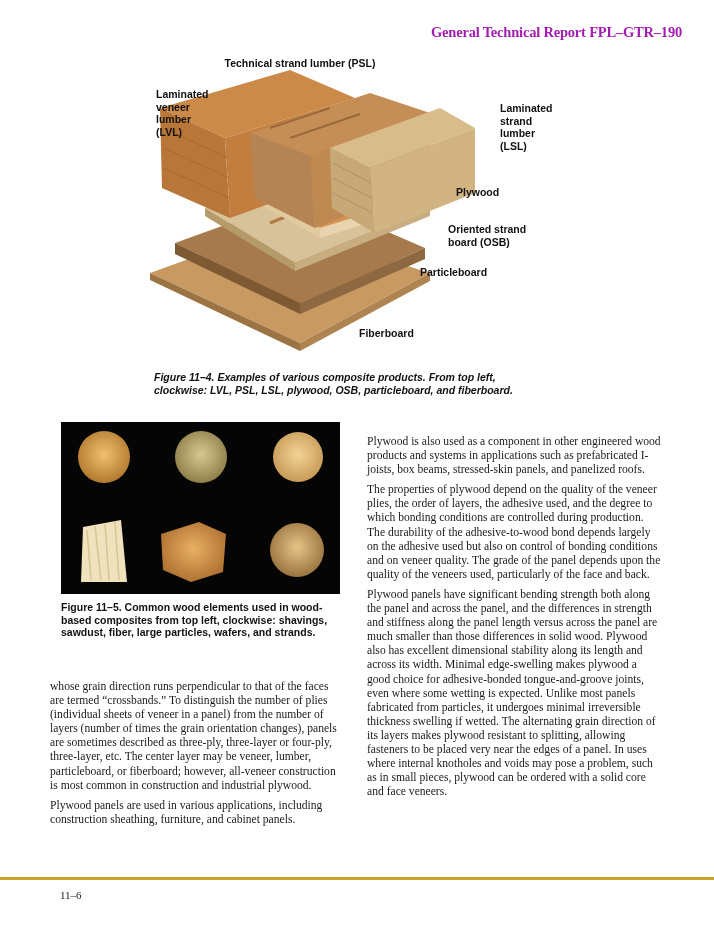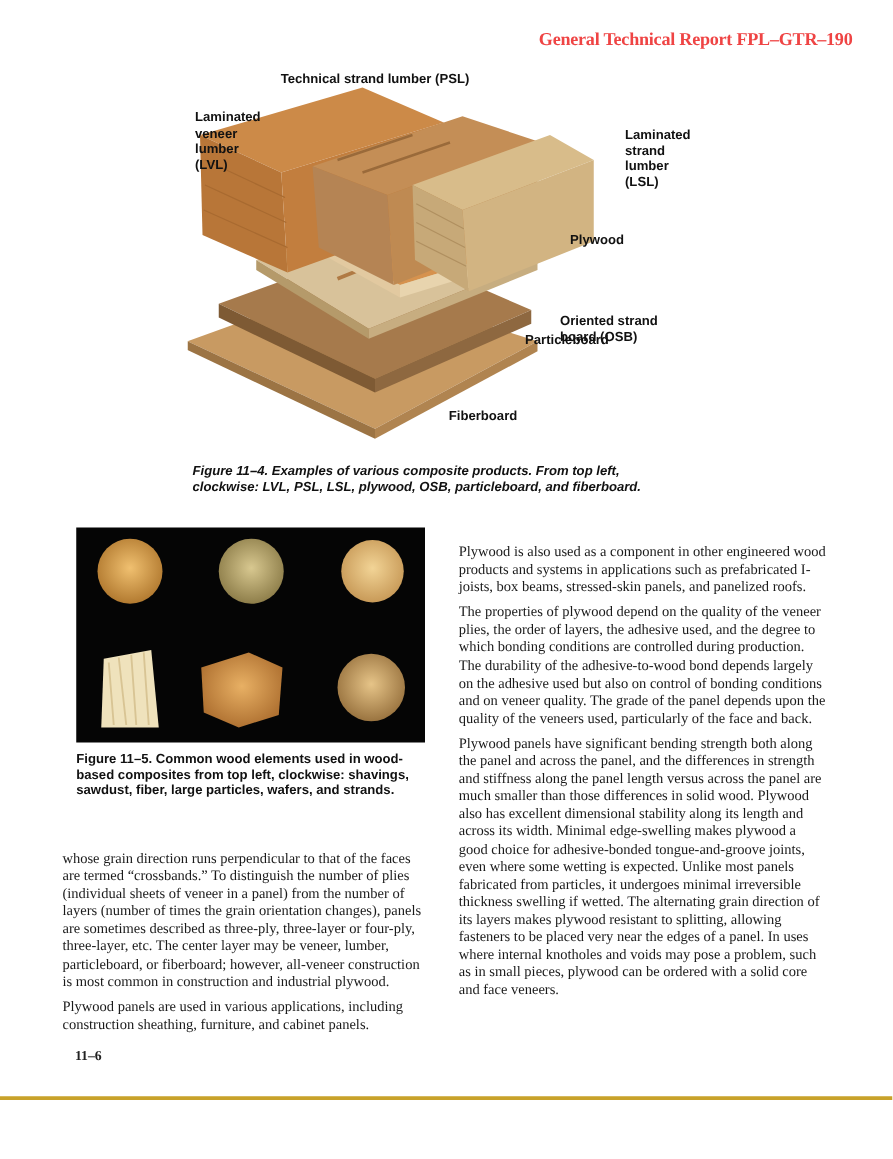--- a/index.html
+++ b/index.html
@@ -1,35 +1,35 @@
 <!DOCTYPE html>
 <html><head>
 <meta charset="utf-8">
 <style>
   html, body { margin:0; padding:0; background:#ffffff; }
   body { width:714px; height:927px; position:relative; overflow:hidden; font-family:"Liberation Serif", serif; color:#1a1a1a; }
-  .running-head { position:absolute; right:32px; top:24px; font-family:"Liberation Serif", serif; font-size:14.5px; font-weight:bold; color:#ef4444; letter-spacing:-0.2px; }
+  .running-head { position:absolute; right:32px; top:24px; font-family:"Liberation Serif", serif; font-size:14.5px; font-weight:bold; color:#a21caf; letter-spacing:-0.2px; }
   
   .fig4 { position:absolute; left:150px; top:58px; width:420px; height:305px; }
   .fig4 svg { position:absolute; left:0; top:0; }
   .flabel { position:absolute; font-family:"Liberation Sans", sans-serif; font-weight:bold; font-size:10.5px; line-height:12.5px; color:#111; }
   .caption { position:absolute; font-family:"Liberation Sans", sans-serif; font-weight:bold; font-size:10.5px; line-height:12.5px; color:#111; }
   .cap4 { left:154px; top:371px; width:390px;font-style:italic; }
   .cap5 { left:61px; top:601px; width:282px; }
   
   .photo { position:absolute; left:61px; top:422px; width:279px; height:172px; background:#050505; }
   .photo svg { position:absolute; left:0; top:0; }
   
   .col { position:absolute; font-family:"Liberation Serif", serif; font-size:11.6px; line-height:14.1px; color:#1a1a1a; text-align:left;margin-top:16px; }
   .col p { margin:0 0 6px 0; }
   .col-left { left:50px; top:664px; width:290px; }
   .col-right { left:367px; top:419px; width:295px; }
   .subhead { font-family:"Liberation Sans", sans-serif; font-size:12.3px; color:#222; margin:3px 0 4px 0; }
   .rule { position:absolute; left:0; top:877px; width:714px; height:3px; background:#c8a22a; }
-  .folio { position:absolute; left:60px; top:839px; font-family:"Liberation Serif", serif; font-size:11px; font-weight:bold; color:#222;text-align:right; }
+  .folio { position:absolute; left:60px; top:889px; font-family:"Liberation Serif", serif; font-size:11px; font-weight:normal; color:#222;text-align:right; }
 </style>
 </head>
 <body>
 
 <div class="running-head">General Technical Report FPL–GTR–190</div>
 
 <div class="fig4">
   <svg width="420" height="305" viewBox="0 0 420 305">
 
     <g>
@@ -85,21 +85,21 @@
     <div>lumber</div>
     <div>(LVL)</div>
   </div>
   <div class="flabel" style="left:350px; top:44px;">
     <div>Laminated</div>
     <div>strand</div>
     <div>lumber</div>
     <div>(LSL)</div>
   </div>
   <div class="flabel" style="left:306px; top:128px;text-align:center;">Plywood</div>
-  <div class="flabel" style="left:298px; top:165px;margin-top:28px;">
+  <div class="flabel" style="left:298px; top:165px;">
     <div>Oriented strand</div>
     <div>board (OSB)</div>
   </div>
   <div class="flabel" style="left:270px; top:208px;">Particleboard</div>
   <div class="flabel" style="left:209px; top:269px;">Fiberboard</div>
 </div>
 <div class="caption cap4">Figure 11–4. Examples of various composite products. From top left, clockwise: LVL, PSL, LSL, plywood, OSB, particleboard, and fiberboard.</div>
 
 <div class="photo">
   <svg width="279" height="172" viewBox="0 0 279 172">

